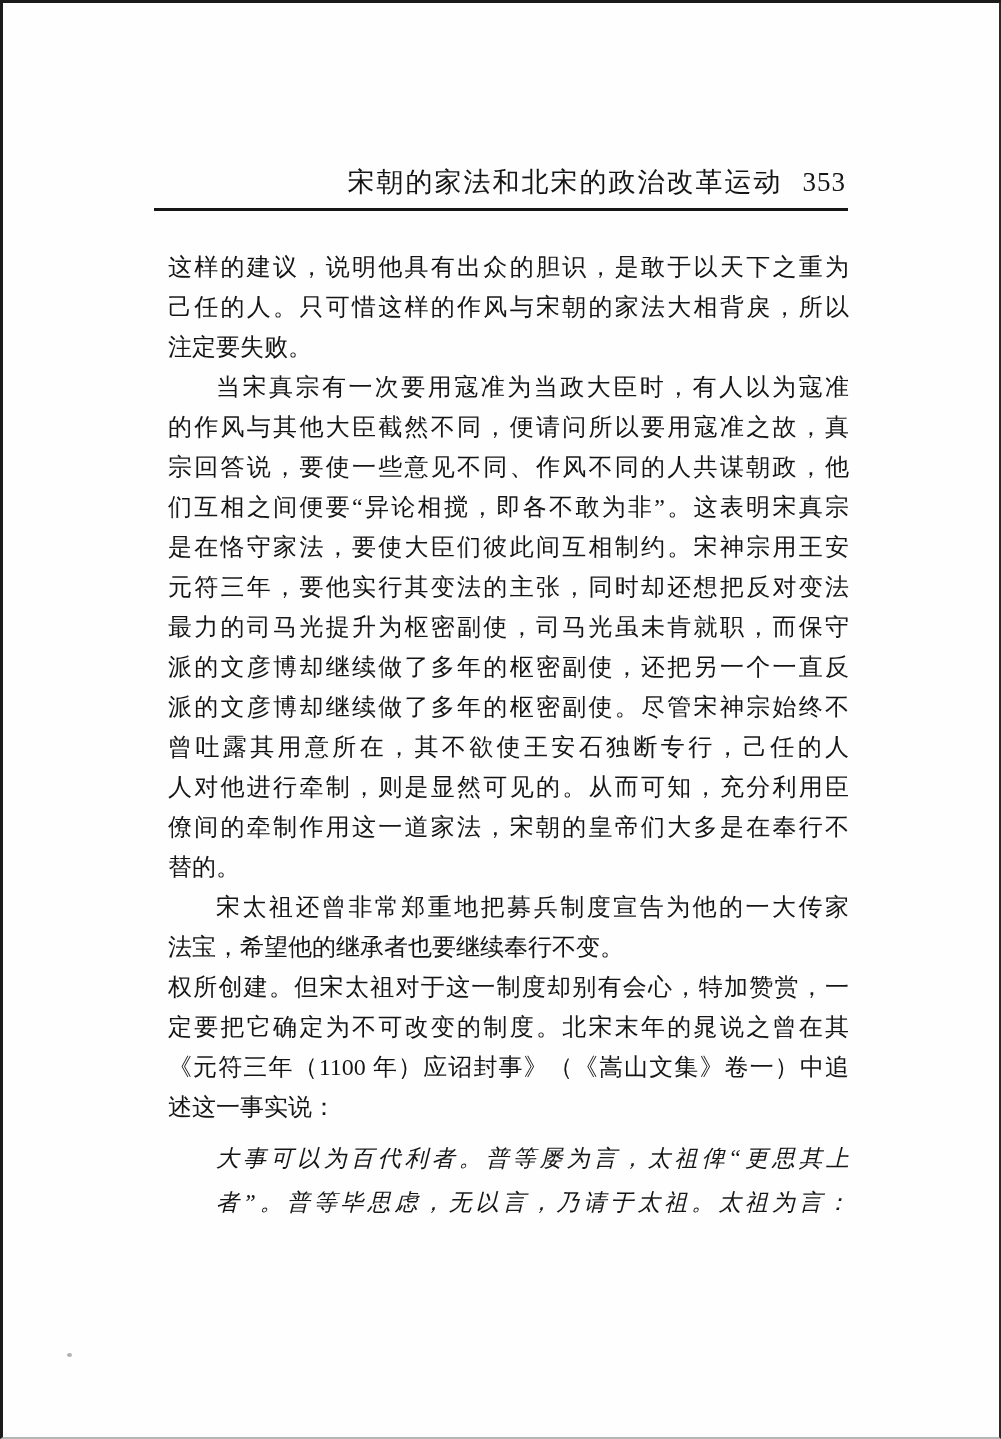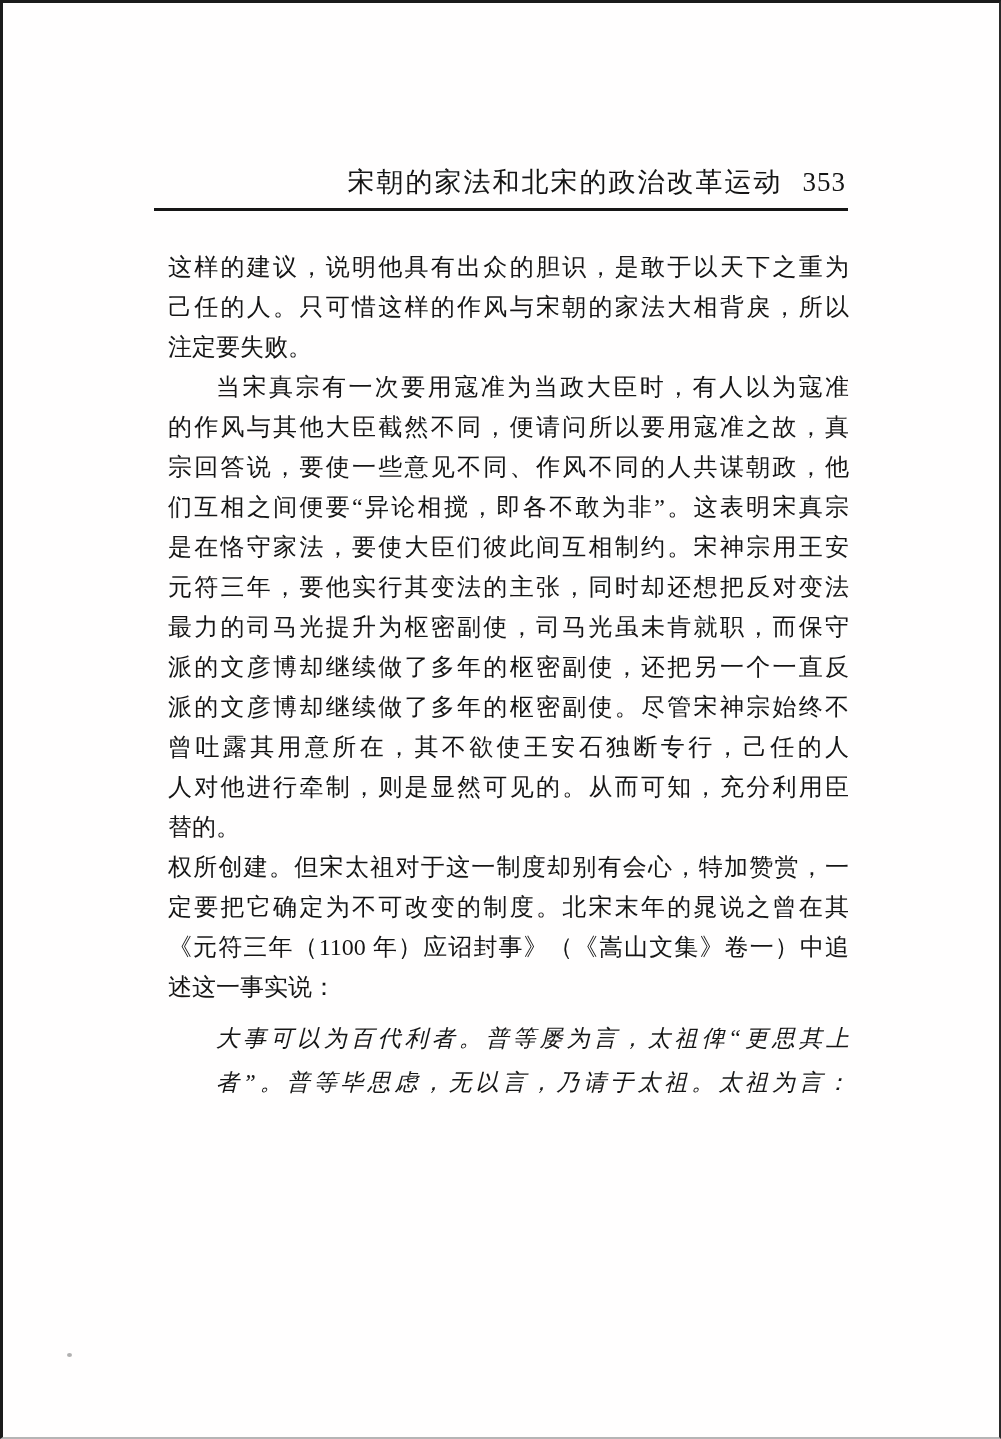--- a/index.html
+++ b/index.html
@@ -110,23 +110,28 @@
       <div class="line">的作风与其他大臣截然不同，便请问所以要用寇准之故，真</div>
       <div class="line">宗回答说，要使一些意见不同、作风不同的人共谋朝政，他</div>
       <div class="line">们互相之间便要“异论相搅，即各不敢为非”。这表明宋真宗</div>
       <div class="line">是在恪守家法，要使大臣们彼此间互相制约。宋神宗用王安</div>
       <div class="line">元符三年，要他实行其变法的主张，同时却还想把反对变法</div>
       <div class="line">最力的司马光提升为枢密副使，司马光虽未肯就职，而保守</div>
       <div class="line">派的文彦博却继续做了多年的枢密副使，还把另一个一直反</div>
       <div class="line">派的文彦博却继续做了多年的枢密副使。尽管宋神宗始终不</div>
       <div class="line">曾吐露其用意所在，其不欲使王安石独断专行，己任的人</div>
       <div class="line">人对他进行牵制，则是显然可见的。从而可知，充分利用臣</div>
+      <div class="line">僚间的牵制作用这一道家法，宋朝的皇帝们大多是在奉行不</div>
       <div class="line last">替的。</div>
     </div>
 
+    <div class="para">
+      <div class="line ind">宋太祖还曾非常郑重地把募兵制度宣告为他的一大传家</div>
+      <div class="line last">法宝，希望他的继承者也要继续奉行不变。</div>
+    </div>
 
     <div class="para">
       <div class="line">权所创建。但宋太祖对于这一制度却别有会心，特加赞赏，一</div>
       <div class="line">定要把它确定为不可改变的制度。北宋末年的晁说之曾在其</div>
       <div class="line">《元符三年（1100 年）应诏封事》（《嵩山文集》卷一）中追</div>
       <div class="line last">述这一事实说：</div>
     </div>
 
     <div class="quote">
       <div class="line">大事可以为百代利者。普等屡为言，太祖俾“更思其上</div>

